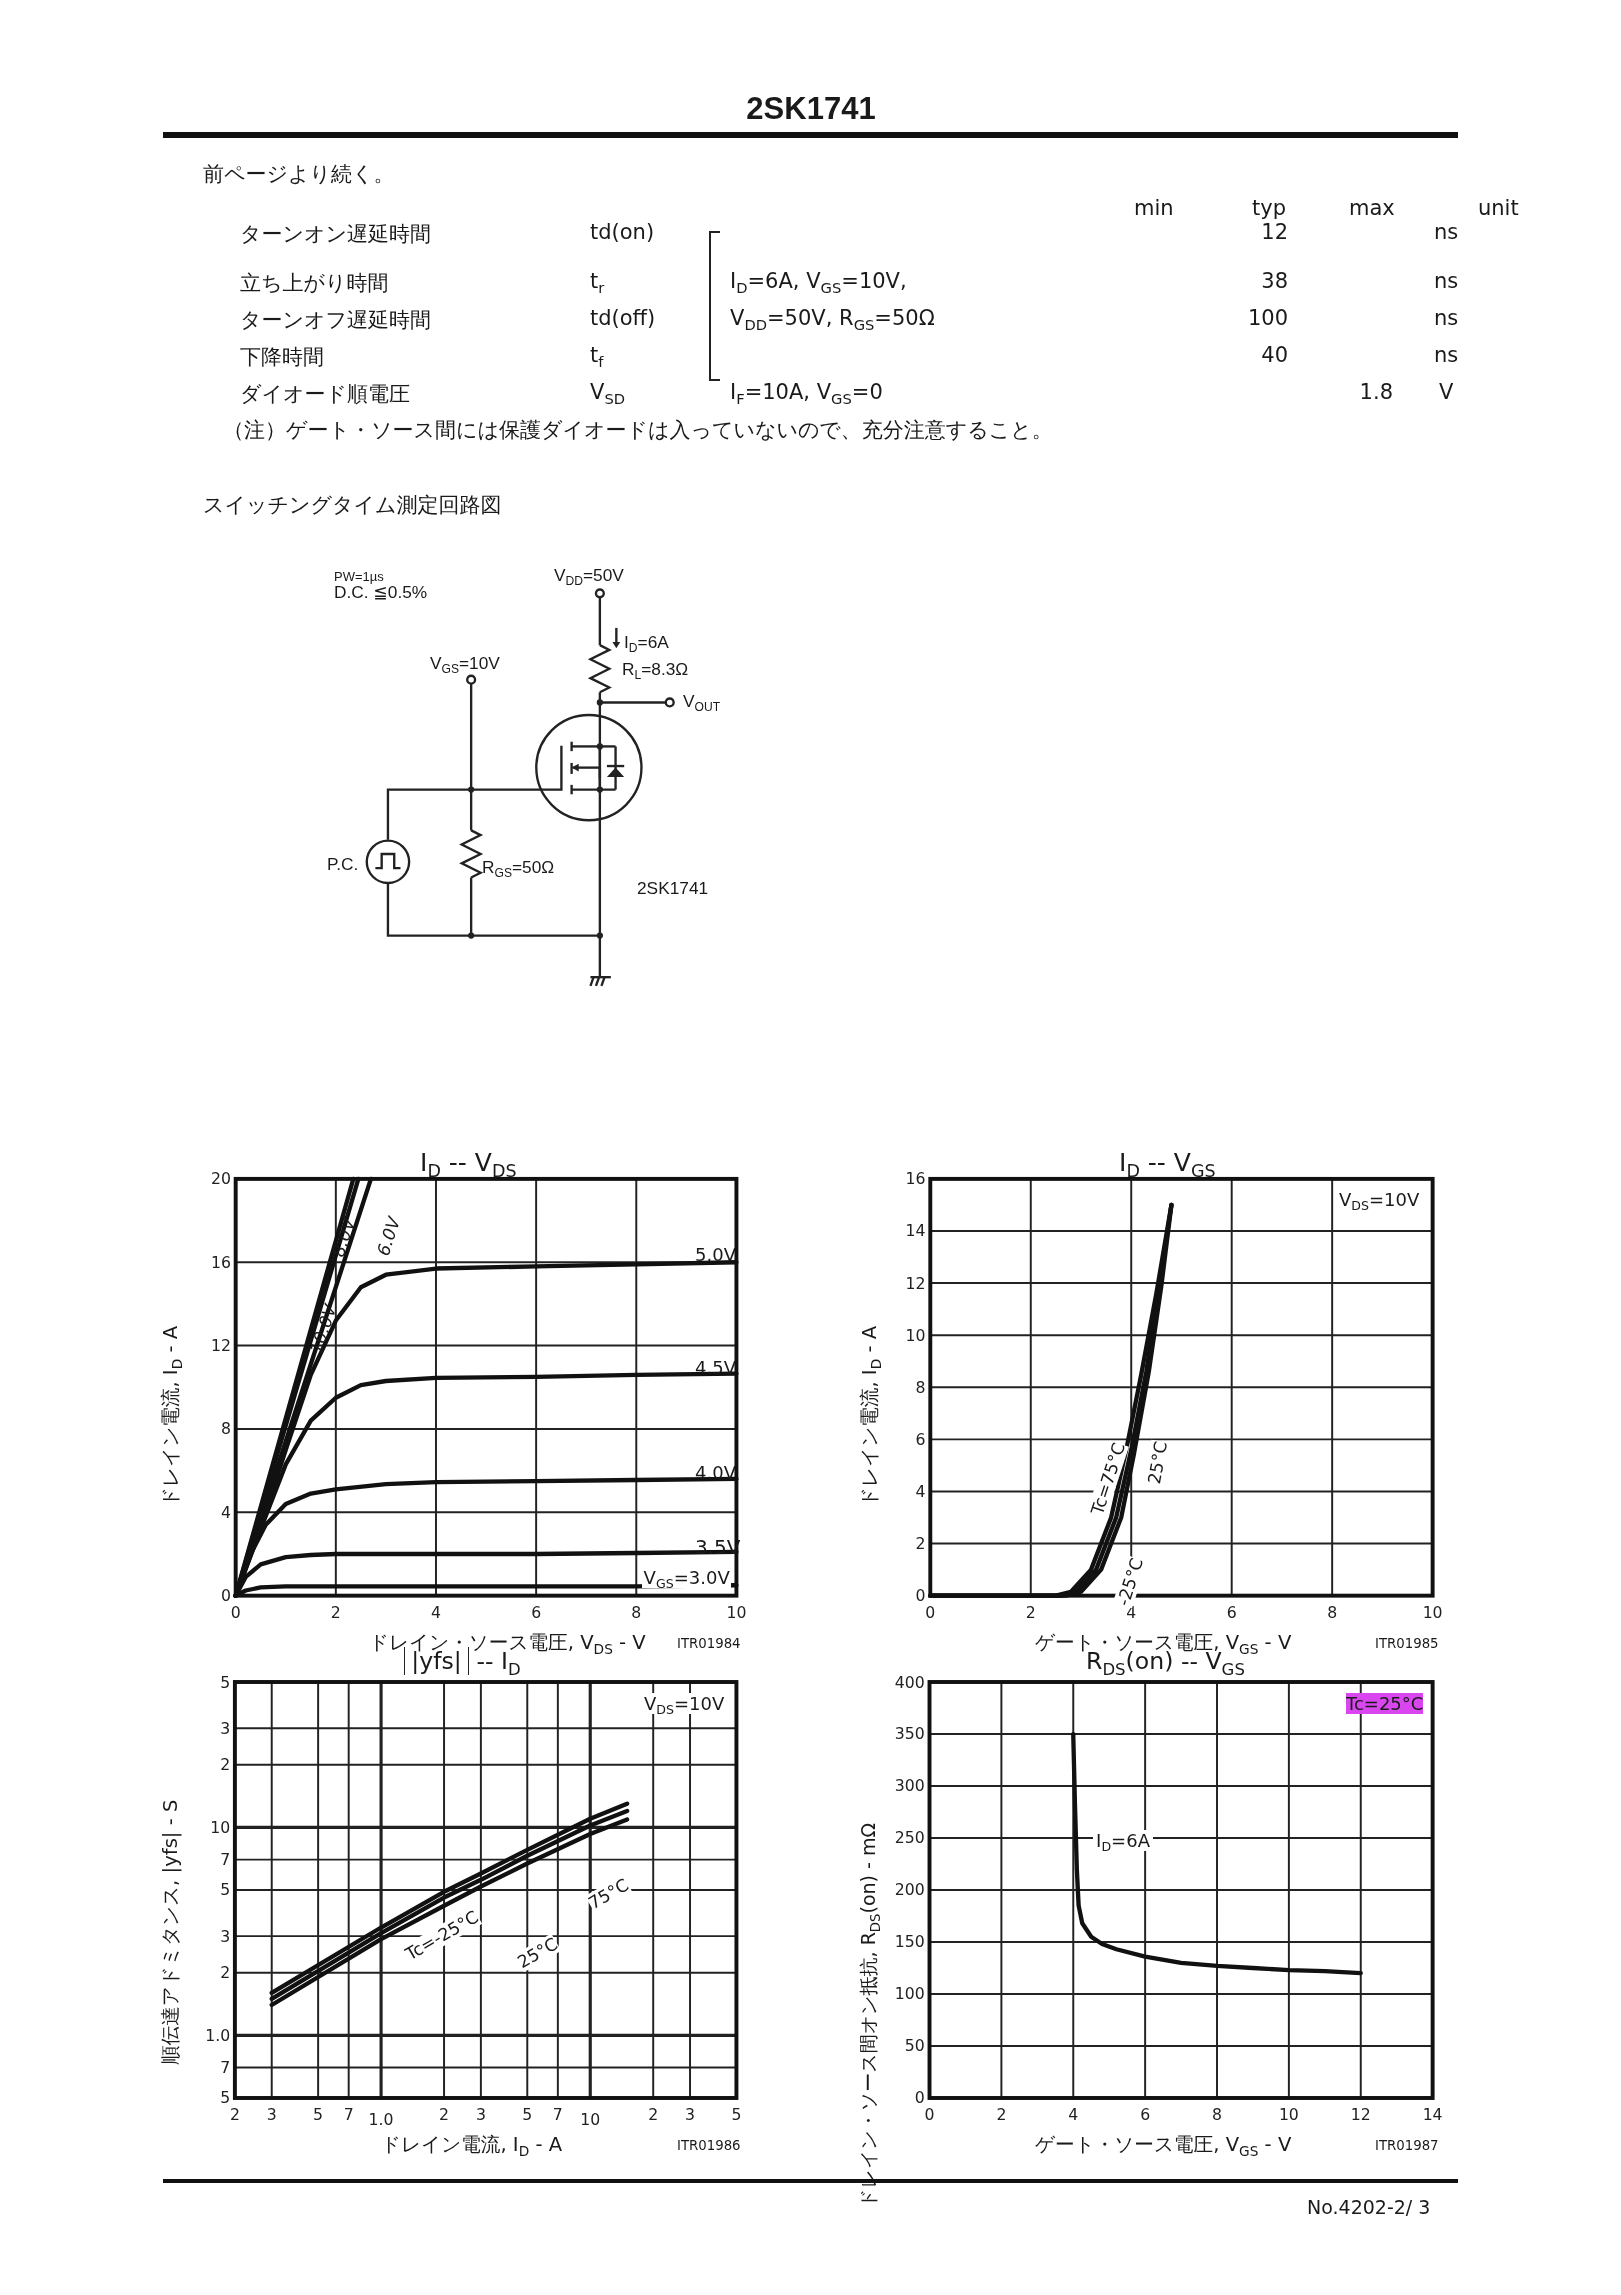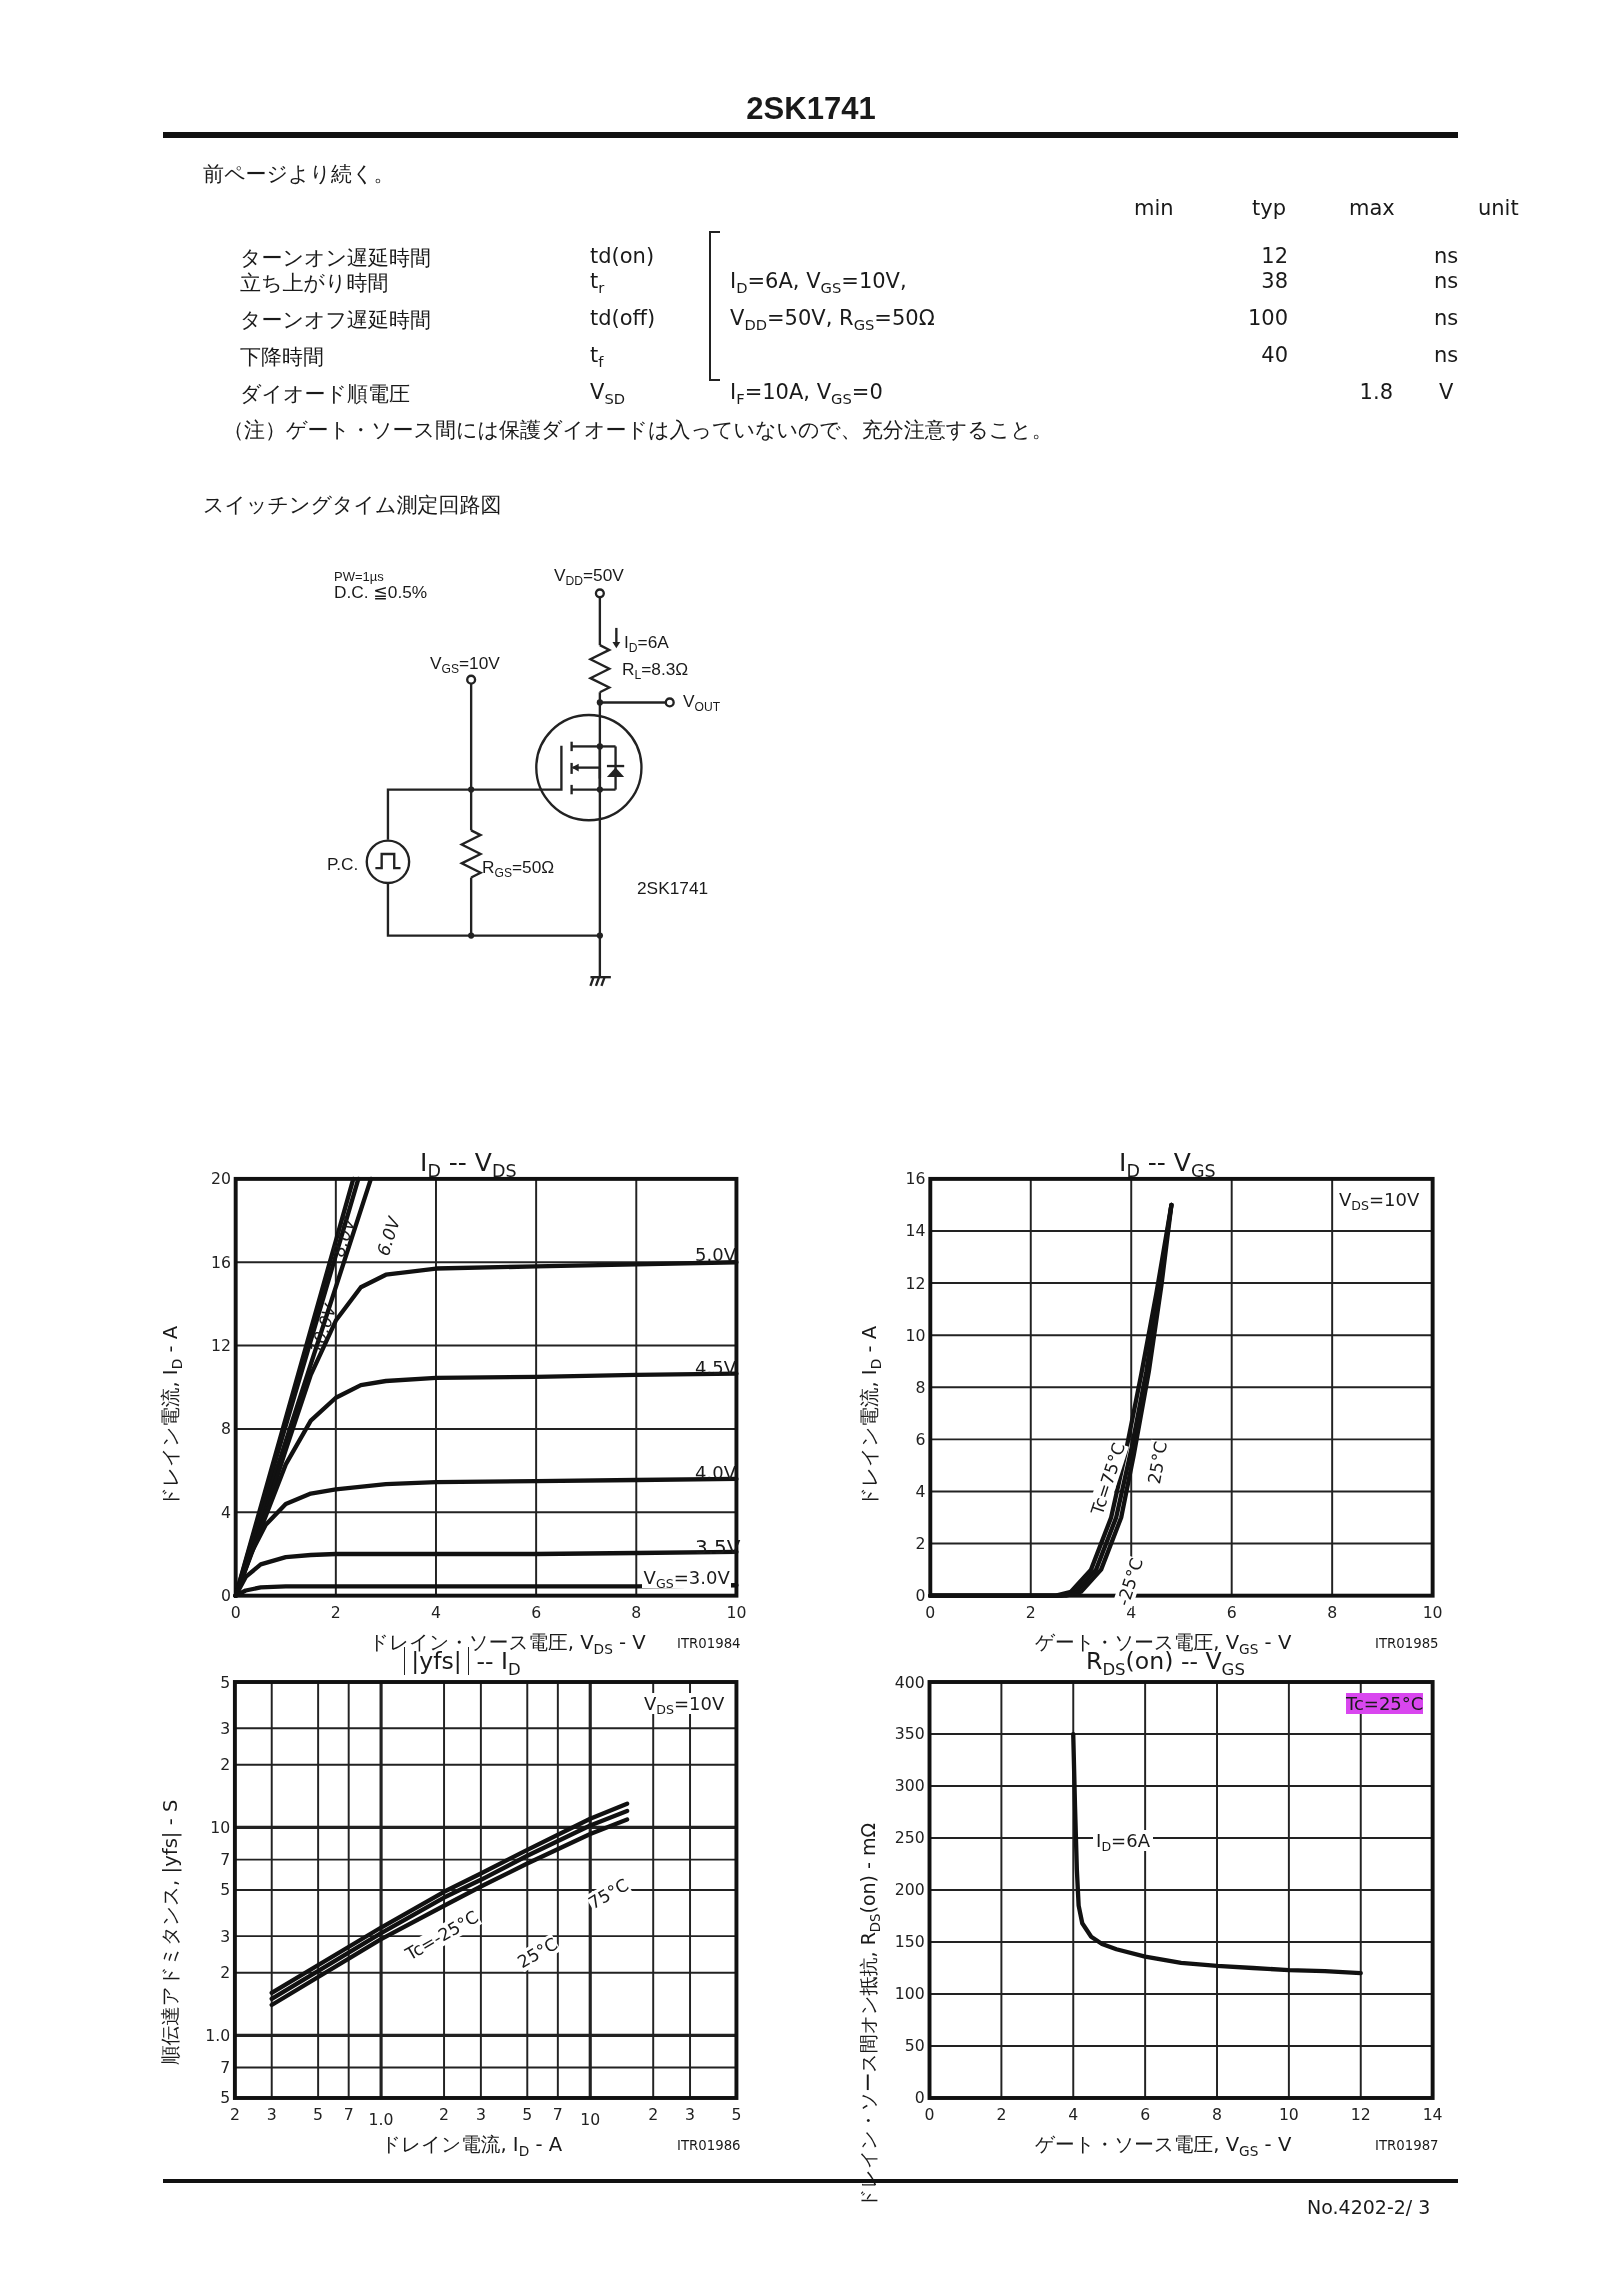--- a/index.html
+++ b/index.html
@@ -25,21 +25,21 @@
 <div class="rule" style="top:132px;"></div>
 
 <div class="abs jp" style="left:203px; top:160px;">前ページより続く。</div>
 
 <div>
   <div class="abs jp" style="left:1134px; top:196px;">min</div>
   <div class="abs jp" style="left:1252px; top:196px;">typ</div>
   <div class="abs jp" style="left:1349px; top:196px;">max</div>
   <div class="abs jp" style="left:1446px; top:196px;margin-left:32px;">unit</div>
 
-  <div class="spec-row" style="top:244px; width:1590px;">
+  <div class="spec-row" style="top:220px; width:1590px;">
     <span class="spec-cell" style="left:240px;">ターンオン遅延時間</span>
     <span class="spec-cell" style="left:590px;"><span>td</span><span>(on)</span></span>
     <span class="spec-cell num" style="left:1233px; width:55px;">12</span>
     <span class="spec-cell" style="left:1434px;">ns</span>
   </div>
 
   <div class="spec-row" style="top:269px; width:1458px;">
     <span class="spec-cell" style="left:240px;">立ち上がり時間</span>
     <span class="spec-cell" style="left:590px;"><span>t</span><sub>r</sub></span>
     <span class="spec-cell" style="left:730px;"><span>I</span><sub>D</sub><span>=6A, V</span><sub>GS</sub><span>=10V,</span></span>

